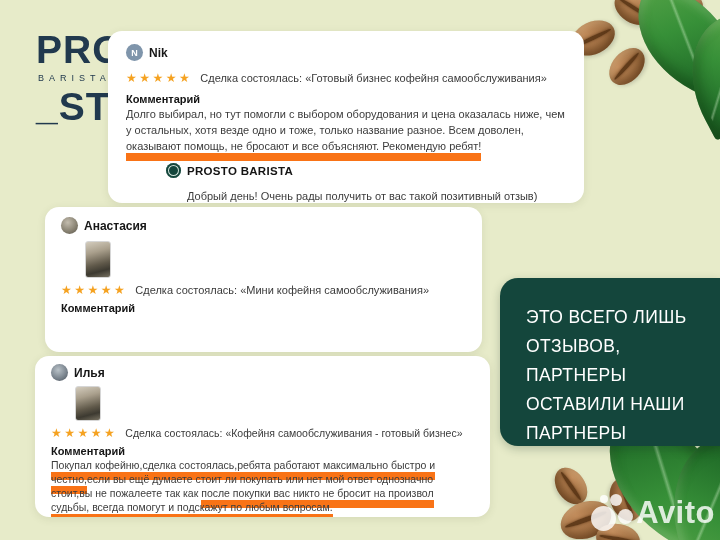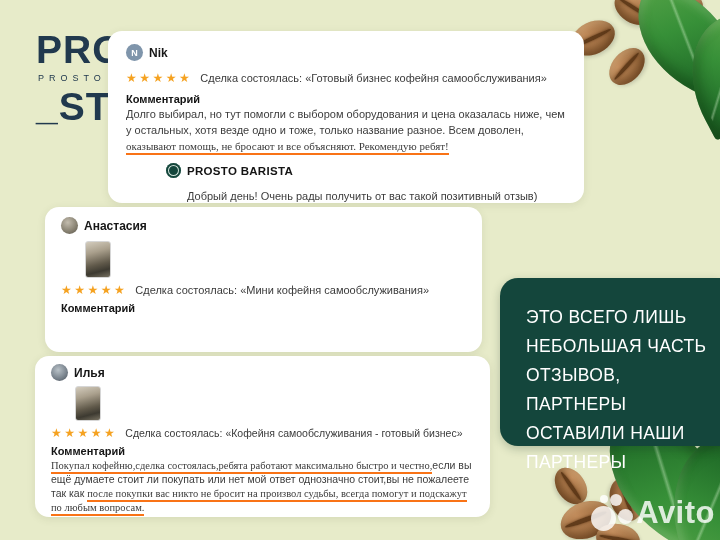--- a/index.html
+++ b/index.html
@@ -48,21 +48,21 @@
   .stars-row { display:flex; align-items:baseline; gap:8px; margin-top:10px; }
   .card2 .stars-row, .card3 .stars-row { margin-top:5px; }
   .stars { color:#f5a221; font-size:12px; letter-spacing:2.5px; white-space:nowrap; }
   .deal { font-size:11px; color:#3a3a3a; }
   .card3 .deal { font-size:10.5px; }
 
   .c-label { font-size:11px; font-weight:bold; color:#141414; margin-top:8px; }
   .card2 .c-label, .card3 .c-label { margin-top:5px; }
   .comment { font-size:11px; line-height:1.44; margin-top:2px; color:#3c3c3c; }
   .card3 .comment { font-size:10.5px; line-height:1.33; }
-  .u { border-bottom:2px solid #f97316; padding-bottom:1px;font-family:Liberation Serif, serif; }
+  .u { border-bottom:8px solid #f97316; padding-bottom:1px; }
 
   .reply { margin:9px 0 0 40px; }
   .reply-head { display:flex; align-items:center; gap:6px; }
   .reply-avatar { width:15px; height:15px; border-radius:50%; background:#14463c; flex:0 0 auto;
     box-shadow: inset 0 0 0 2px #14463c, inset 0 0 0 3px #cfe0d8; }
   .reply-name { font-size:11.5px; font-weight:bold; color:#141414; letter-spacing:.3px; }
   .reply-text { font-size:11px; color:#3c3c3c; margin:12px 0 0 21px; }
 
   
   .banner { position:absolute; left:500px; top:278px; width:220px; height:168px;
@@ -94,21 +94,21 @@
 
   <div class="bean" style="left:551px; top:472px; width:40px; height:28px; transform:rotate(55deg);"></div>
   <div class="bean" style="left:560px; top:502px; width:52px; height:36px; transform:rotate(-20deg);"></div>
   <div class="bean" style="left:604px; top:484px; width:44px; height:31px; transform:rotate(70deg);"></div>
   <div class="bean" style="left:596px; top:524px; width:44px; height:30px; transform:rotate(10deg);"></div>
   <div class="leaf" style="left:595px; top:428px; width:142px; height:104px; transform:rotate(208deg);"></div>
   <div class="leaf" style="left:652px; top:458px; width:122px; height:92px; transform:rotate(248deg);"></div>
 
   <div class="logo">
     <div class="l1">PRO_</div>
-    <div class="sub">PROSTO</div>
+    <div class="sub">BARISTA</div>
     <div class="l3">_STO</div>
   </div>
 
   <div class="card card1">
     <div class="rev-head">
       <div class="avatar">N</div>
       <div class="name">Nik</div>
     </div>
     <div class="stars-row">
       <span class="stars">★★★★★</span>
@@ -152,21 +152,20 @@
     </div>
     <div class="c-label">Комментарий</div>
     <div class="comment">
       <span class="u">Покупал кофейню,сделка состоялась,ребята работают максимально быстро и честно,</span><span>если вы ещё думаете стоит ли покупать или нет мой ответ однозначно стоит,вы не пожалеете так как </span><span class="u">после покупки вас никто не бросит на произвол судьбы, всегда помогут и подскажут по любым вопросам.</span>
     </div>
 
   </div>
 
   <div class="banner">
     <div class="banner-line">ЭТО ВСЕГО ЛИШЬ</div>
-    <div class="banner-line">НЕБОЛЬШАЯ ЧАСТЬ</div>
     <div class="banner-line">ОТЗЫВОВ, ПАРТНЕРЫ</div>
     <div class="banner-line">ОСТАВИЛИ НАШИ</div>
     <div class="banner-line">ПАРТНЕРЫ</div>
   </div>
 
   <div class="avito">
     <div class="avito-dots">
       <i class="d1"></i>
         <i class="d2"></i>
         <i class="d3"></i>

